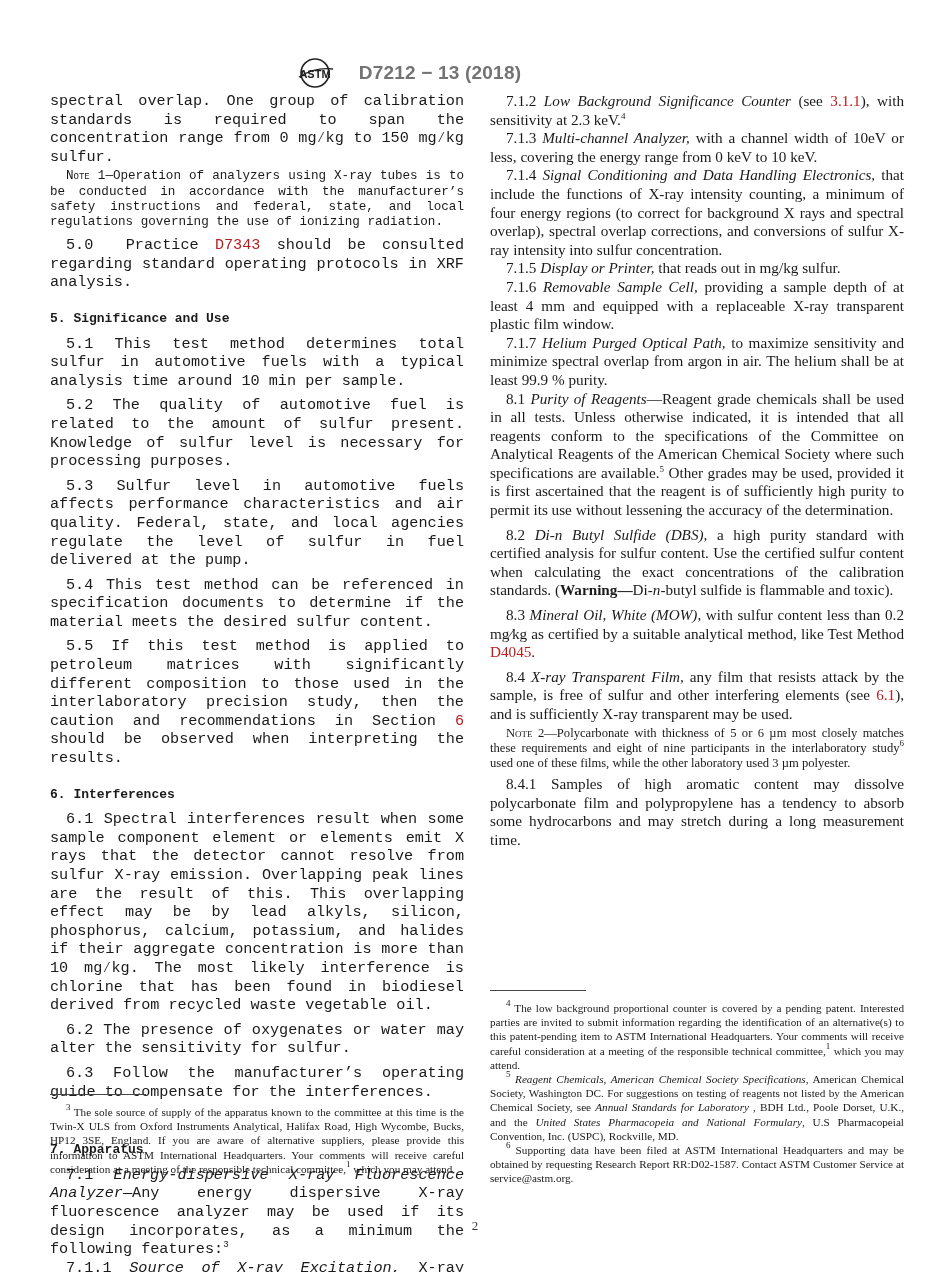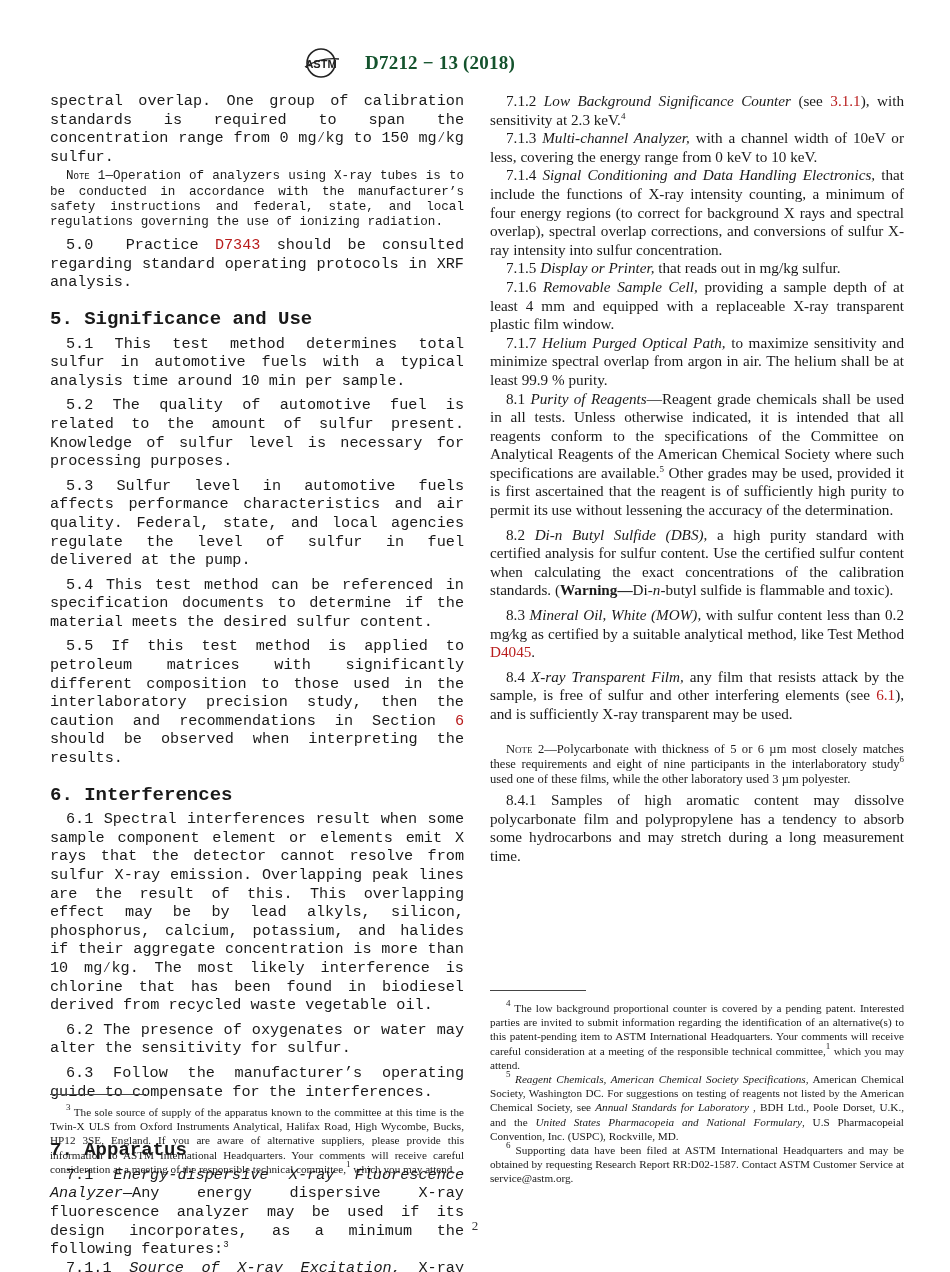--- a/index.html
+++ b/index.html
@@ -2,38 +2,38 @@
 <html><head>
 <meta charset="utf-8">
 <style>
   html, body { margin: 0; padding: 0; background: #ffffff; }
   body {
     width: 950px; height: 1272px; position: relative; overflow: hidden;
     font-family: "Liberation Serif", "DejaVu Serif", serif;
     color: #1a1a1a;
   }
   .header {
-    position: absolute; top: 46px; left: 0; width: 816px; height: 34px;
+    position: absolute; top: 56px; left: 0; width: 816px; height: 34px;
     display: flex; justify-content: center; align-items: center; gap: 24px;
   }
   .logo { width: 40px; height: 32px; display: inline-block; }
   .doc-id {
-    font-family: Liberation Serif, serif;
-    font-weight: bold; font-size: 19px; color: #14532d; letter-spacing: 0.2px;
+    font-family: Liberation Sans, sans-serif;
+    font-weight: bold; font-size: 19px; color: #737373; letter-spacing: 0.2px;
   }
   .col {
     position: absolute; top: 92px; width: 414px;
     font-size: 15.2px; line-height: 18.6px; text-align: justify;
   }
   .col-left { left: 50px; font-family: Liberation Mono, monospace; }
   .col-right { left: 490px; }
   p { margin: 0; }
   .para { text-indent: 16px; }
   .gap { margin-top: 6px; }
-  .h2 { font-weight: bold; font-size: 19px; margin-top: 18px; margin-bottom: 6px; }
+  .h2 { font-weight: bold; font-size: 13px; margin-top: 18px; margin-bottom: 6px; }
   .note { font-size: 12.6px; line-height: 15.2px; text-indent: 16px; margin-top: 3px; }
   .smallcaps { font-variant: small-caps; }
   .link { color: #b91c1c; }
   i { font-style: italic; }
   sup { font-size: 9px; line-height: 0; vertical-align: 6px; }
   .fn-rule { width: 96px; border-top: 1px solid #444; }
   .footnote {
     font-size: 11.2px; line-height: 14.2px; text-align: justify; text-indent: 16px;
   }
   .footnotes-left { position: absolute; left: 50px; top: 1094px; width: 414px; }
@@ -89,21 +89,21 @@
   <p class="para"><span>7.1.3  </span><i>Multi-channel Analyzer,</i><span> with a channel width of 10eV or less, covering the energy range from 0 keV to 10 keV.</span></p>
   <p class="para"><span>7.1.4  </span><i>Signal Conditioning and Data Handling Electronics,</i><span> that include the functions of X-ray intensity counting, a minimum of four energy regions (to correct for background X rays and spectral overlap), spectral overlap corrections, and conversions of sulfur X-ray intensity into sulfur concentration.</span></p>
   <p class="para"><span>7.1.5  </span><i>Display or Printer,</i><span> that reads out in mg/kg sulfur.</span></p>
   <p class="para"><span>7.1.6  </span><i>Removable Sample Cell,</i><span> providing a sample depth of at least 4 mm and equipped with a replaceable X-ray transparent plastic film window.</span></p>
   <p class="para"><span>7.1.7  </span><i>Helium Purged Optical Path,</i><span> to maximize sensitivity and minimize spectral overlap from argon in air. The helium shall be at least 99.9 % purity.</span></p>
 
   <p class="para"><span>8.1 </span><i>Purity of Reagents</i><span>—Reagent grade chemicals shall be used in all tests. Unless otherwise indicated, it is intended that all reagents conform to the specifications of the Committee on Analytical Reagents of the American Chemical Society where such specifications are available.</span><sup>5</sup><span> Other grades may be used, provided it is first ascertained that the reagent is of sufficiently high purity to permit its use without lessening the accuracy of the determination.</span></p>
   <p class="para gap"><span>8.2 </span><i>Di-n Butyl Sulfide (DBS),</i><span> a high purity standard with certified analysis for sulfur content. Use the certified sulfur content when calculating the exact concentrations of the calibration standards. (</span><b>Warning—</b><span>Di-</span><i>n</i><span>-butyl sulfide is flammable and toxic).</span></p>
   <p class="para gap"><span>8.3  </span><i>Mineral Oil, White (MOW),</i><span> with sulfur content less than 0.2 mg⁄kg as certified by a suitable analytical method, like Test Method </span><a class="link">D4045</a><span>.</span></p>
   <p class="para gap"><span>8.4  </span><i>X-ray Transparent Film,</i><span> any film that resists attack by the sample, is free of sulfur and other interfering elements (see </span><a class="link">6.1</a><span>), and is sufficiently X-ray transparent may be used.</span></p>
-  <p class="note" style="margin-top:18px"><span class="smallcaps">Note 2</span><span>—Polycarbonate with thickness of 5 or 6 µm most closely matches these requirements and eight of nine participants in the interlaboratory study</span><sup>6</sup><span> used one of these films, while the other laboratory used 3 µm polyester.</span></p>
+  <p class="note" style="margin-top:2px"><span class="smallcaps">Note 2</span><span>—Polycarbonate with thickness of 5 or 6 µm most closely matches these requirements and eight of nine participants in the interlaboratory study</span><sup>6</sup><span> used one of these films, while the other laboratory used 3 µm polyester.</span></p>
   <p class="para" style="margin-top:4px">8.4.1  Samples of high aromatic content may dissolve polycarbonate film and polypropylene has a tendency to absorb some hydrocarbons and may stretch during a long measurement time.</p>
 </div>
 
 <div class="footnotes-right">
   <div class="fn-rule"></div>
   <p class="footnote" style="margin-top:10px"><sup>4</sup><span> The low background proportional counter is covered by a pending patent. Interested parties are invited to submit information regarding the identification of an alternative(s) to this patent-pending item to ASTM International Headquarters. Your comments will receive careful consideration at a meeting of the responsible technical committee,</span><sup>1</sup><span> which you may attend.</span></p>
   <p class="footnote"><sup>5</sup><i> Reagent Chemicals, American Chemical Society Specifications</i><span>, American Chemical Society, Washington DC. For suggestions on testing of reagents not listed by the American Chemical Society, see </span><i>Annual Standards for Laboratory</i><span> , BDH Ltd., Poole Dorset, U.K., and the </span><i>United States Pharmacopeia and National Formulary</i><span>, U.S Pharmacopeial Convention, Inc. (USPC), Rockville, MD.</span></p>
   <p class="footnote"><sup>6</sup><span> Supporting data have been filed at ASTM International Headquarters and may be obtained by requesting Research Report RR:D02-1587. Contact ASTM Customer Service at service@astm.org.</span></p>
 </div>
 

